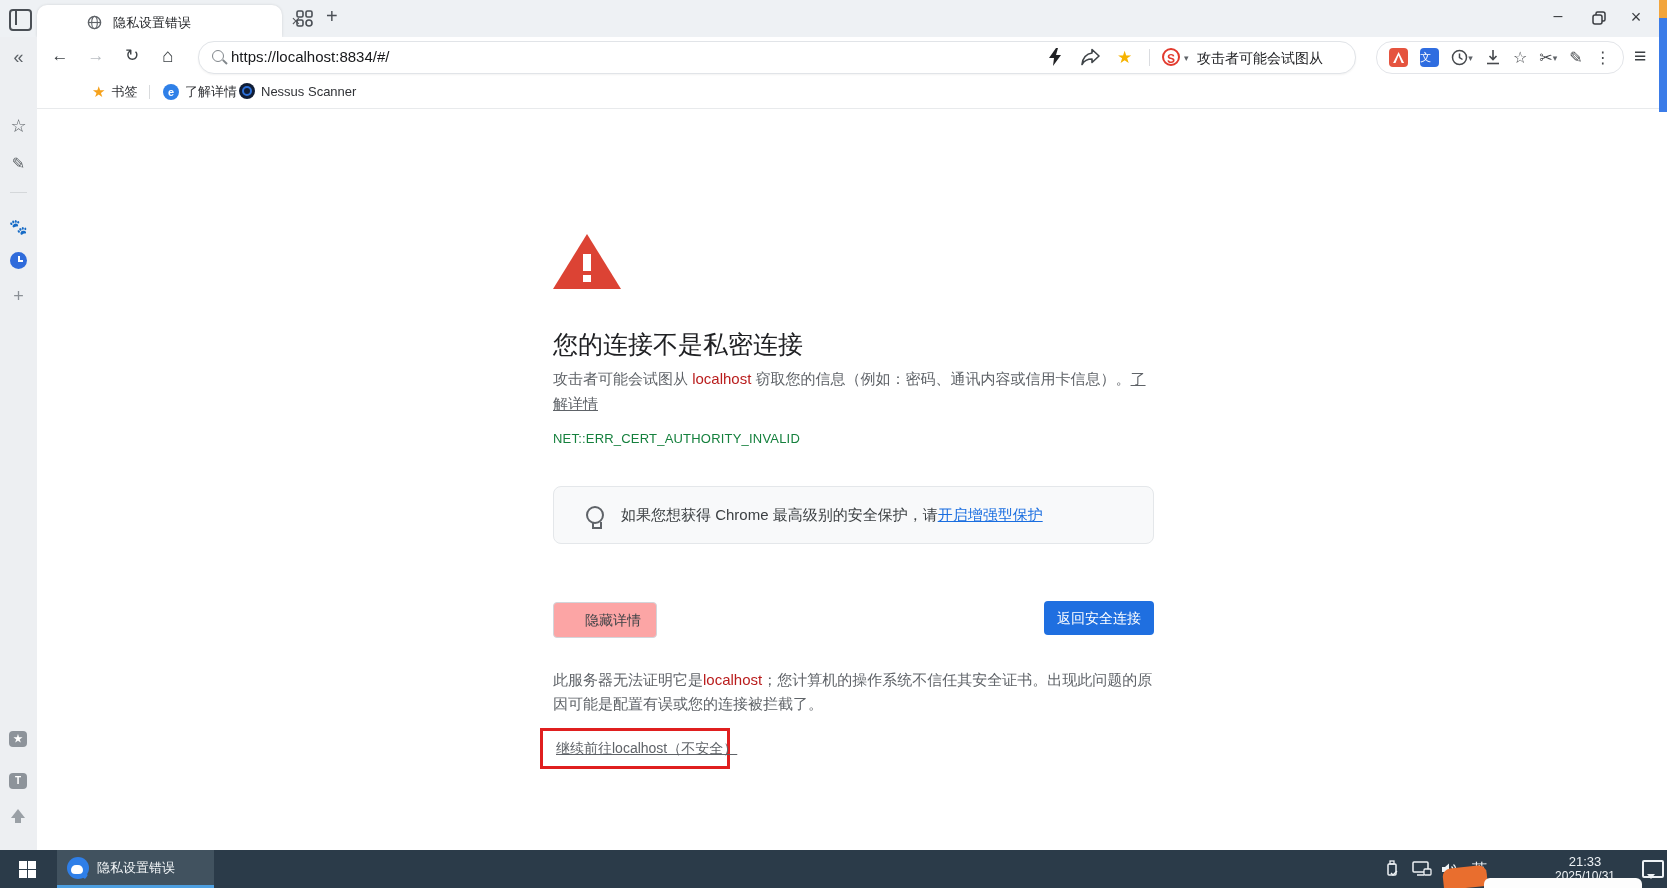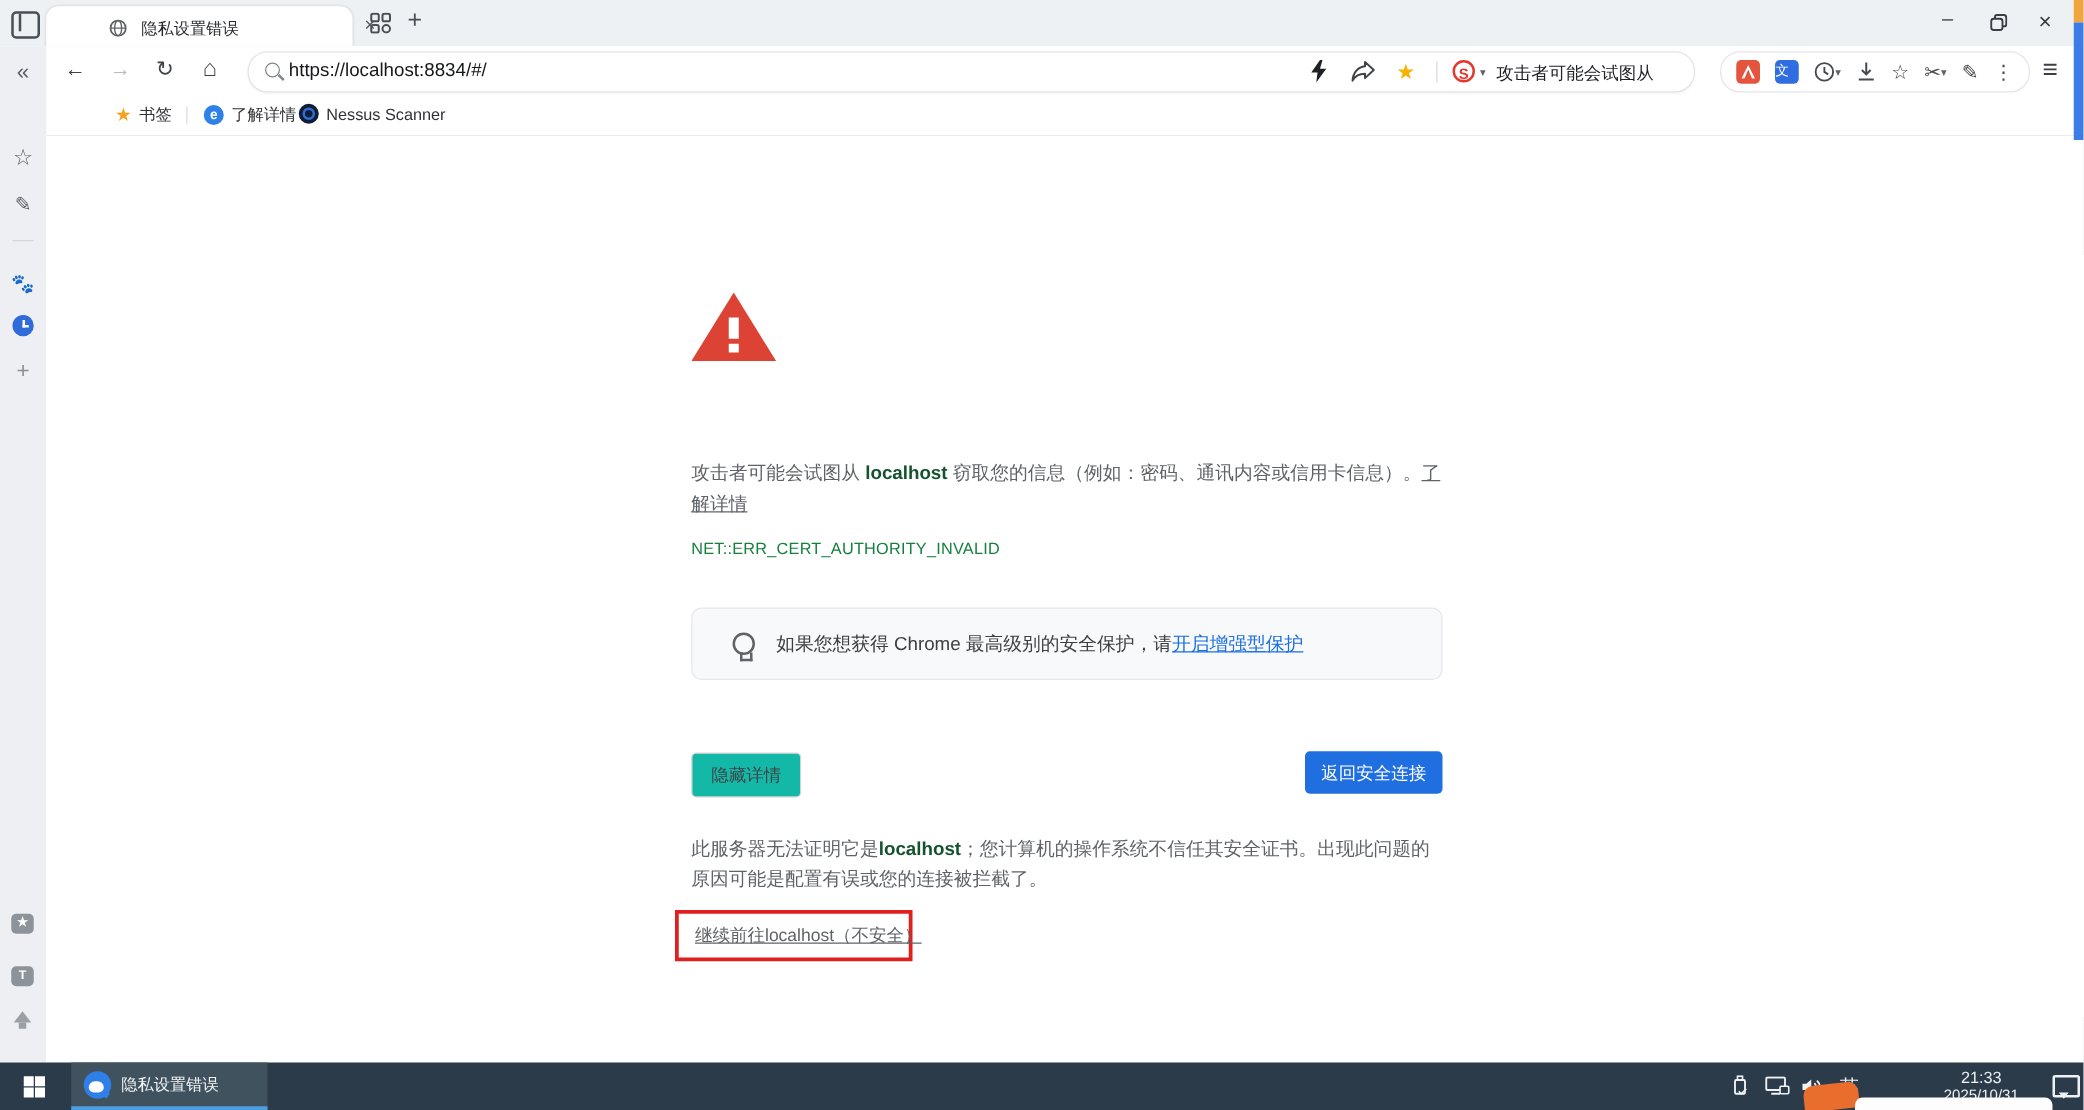--- a/index.html
+++ b/index.html
@@ -57,29 +57,29 @@
   .graybox{left:9px;width:18px;height:16px;border-radius:4px;background:#8d939a;color:#fff;font-size:10px;text-align:center;line-height:16px;font-weight:bold;}
   .upar{left:11px;width:0;height:0;border-left:7px solid transparent;border-right:7px solid transparent;border-bottom:9px solid #9aa0a6;}
   .upar::after{content:"";position:absolute;left:-3px;top:9px;width:6px;height:5px;background:#9aa0a6;}
   
   .content{left:37px;top:109px;width:1630px;height:741px;background:#fff;}
   .warn-tri{left:553px;top:234px;width:68px;height:55px;background:#dc4334;clip-path:polygon(50% 0,0 100%,100% 100%);}
   .warn-tri .bar{position:absolute;left:30px;top:20px;width:8px;height:17px;background:#fff;}
   .warn-tri .dot{position:absolute;left:30px;top:41px;width:8px;height:7px;background:#fff;}
   .err-title{left:553px;top:328px;font-size:25px;color:#202124;}
   .err-desc{left:553px;top:366px;width:602px;font-size:15px;line-height:25px;color:#5f6368;}
-  .bold-host{font-weight:bold;color:#14532d;text-align:right;}
+  .bold-host{font-weight:normal;color:#b91c1c;text-align:right;}
   .inline-link{color:#5f6368;text-decoration:underline;cursor:pointer;}
   .err-code{left:553px;top:431px;font-size:13px;color:#15803d;letter-spacing:.2px;}
   .banner{left:553px;top:486px;width:601px;height:58px;background:#f8f9fa;border:1px solid #e4e7ea;border-radius:8px;display:flex;align-items:center;box-sizing:border-box;padding-left:32px;}
   .bulb{width:14px;height:14px;border:2px solid #5f6368;border-radius:50%;position:relative;margin-right:17px;flex:none;}
   .bulb::after{content:"";position:absolute;left:4px;top:14px;width:6px;height:5px;border-left:2px solid #5f6368;border-right:2px solid #5f6368;border-bottom:2px solid #5f6368;}
   .banner-text{font-size:15px;color:#3c4043;}
   .blue-link{color:#1a6ee0;text-decoration:underline;cursor:pointer;}
-  .btn-outline{left:553px;top:602px;width:86px;height:34px;background:#14b8a6;border:1px solid #d2d5da;border-radius:4px;font-size:14px;color:#3f4347;text-align:center;line-height:34px;cursor:pointer;}
+  .btn-outline{left:553px;top:602px;width:86px;height:34px;background:#fca5a5;border:1px solid #d2d5da;border-radius:4px;font-size:14px;color:#3f4347;text-align:center;line-height:34px;cursor:pointer;padding-left:16px;}
   .btn-primary{left:1044px;top:601px;width:110px;height:34px;background:#1f6fe0;border-radius:4px;font-size:14px;color:#fff;text-align:center;line-height:34px;cursor:pointer;}
   .err-details{left:553px;top:668px;width:602px;font-size:15px;line-height:24px;color:#5f6368;}
   .red-annot{left:540px;top:728px;width:190px;height:41px;border:3px solid #e01f1f;box-sizing:border-box;}
   .proceed{left:556px;top:740px;font-size:14px;color:#5f6368;text-decoration:underline;cursor:pointer;}
   
   .edge-orange{left:1659px;top:0;width:8px;height:18px;background:#f2a53c;}
   .edge-blue{left:1659px;top:18px;width:8px;height:94px;background:#3b7ce8;}
   
   .taskbar{left:0;top:850px;width:1667px;height:38px;background:#2b3b49;}
   .startbtn{left:19px;top:861px;width:17px;height:17px;display:grid;grid-template-columns:8px 8px;grid-template-rows:8px 8px;gap:1px;}
@@ -210,20 +210,21 @@
     <div class="abs graybox" style="top:736px;">T</div>
     <div class="abs upar" style="top:772px;"></div>
   </div>
 
   <div class="abs content"></div>
 
   <div class="abs warn-tri">
     <span class="bar"></span>
       <span class="dot"></span>
   </div>
+  <div class="abs err-title">您的连接不是私密连接</div>
 
   <div class="abs err-desc"><span>攻击者可能会试图从 </span><span class="bold-host">localhost</span><span> 窃取您的信息（例如：密码、通讯内容或信用卡信息）。</span><span class="inline-link">了解详情</span></div>
 
   <div class="abs err-code">NET::ERR_CERT_AUTHORITY_INVALID</div>
 
   <div class="abs banner">
     <span class="bulb"></span>
     <span class="banner-text"><span>如果您想获得 Chrome 最高级别的安全保护，请</span><span class="blue-link">开启增强型保护</span></span>
   </div>
 

